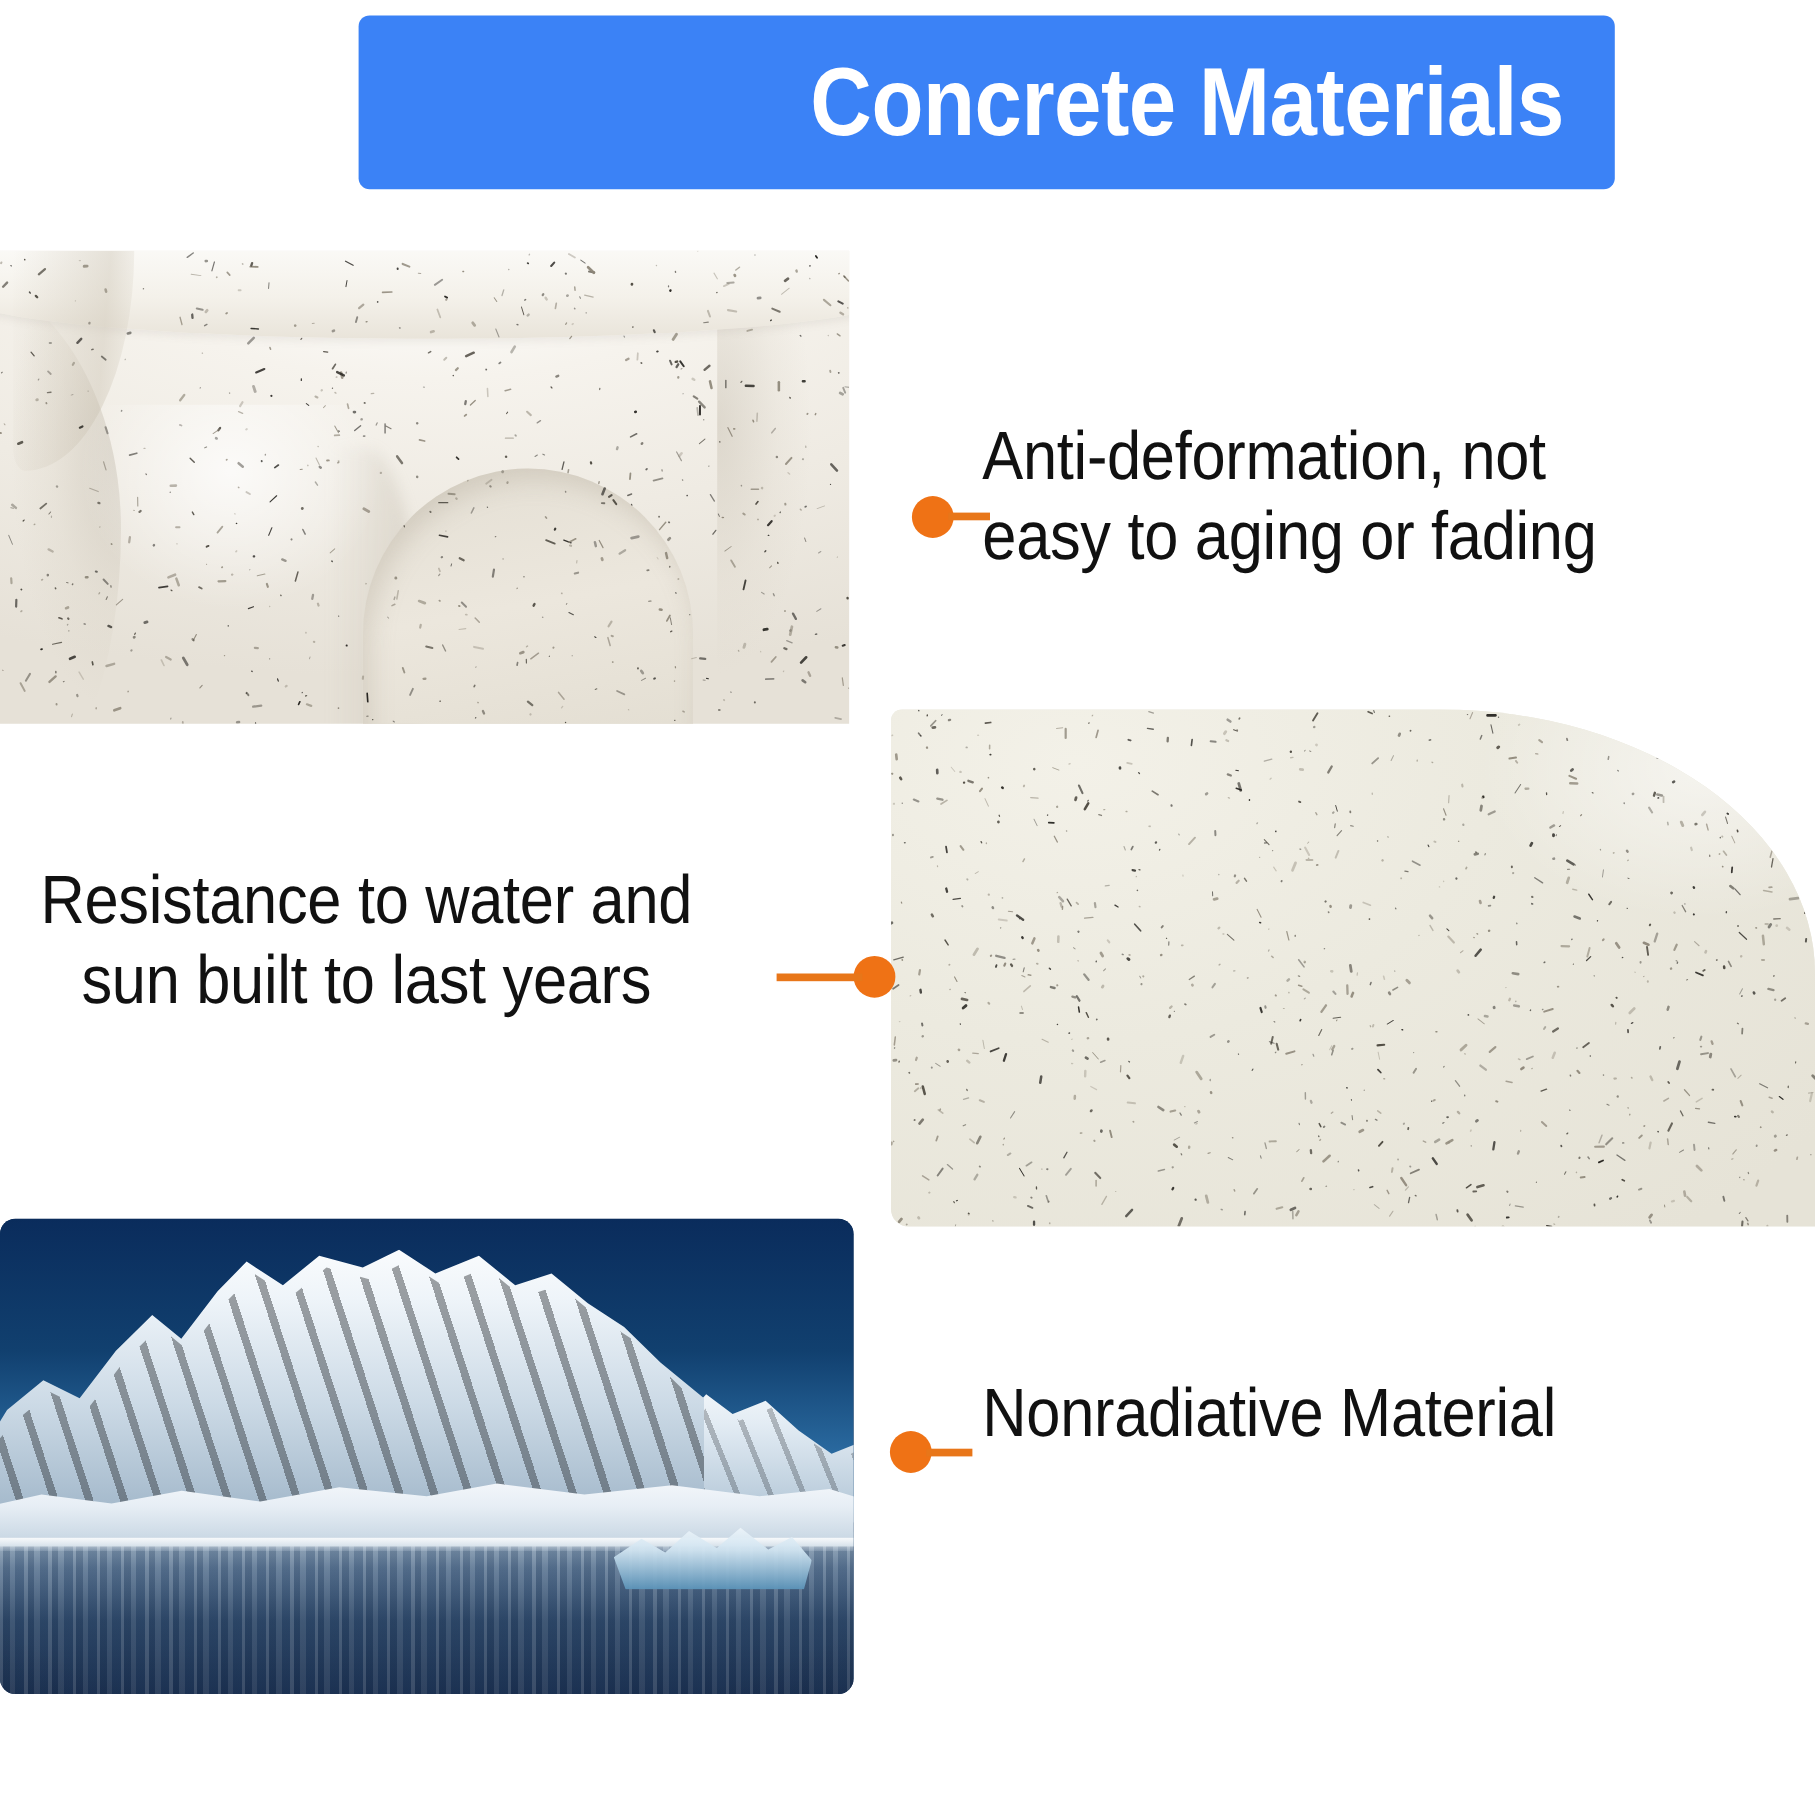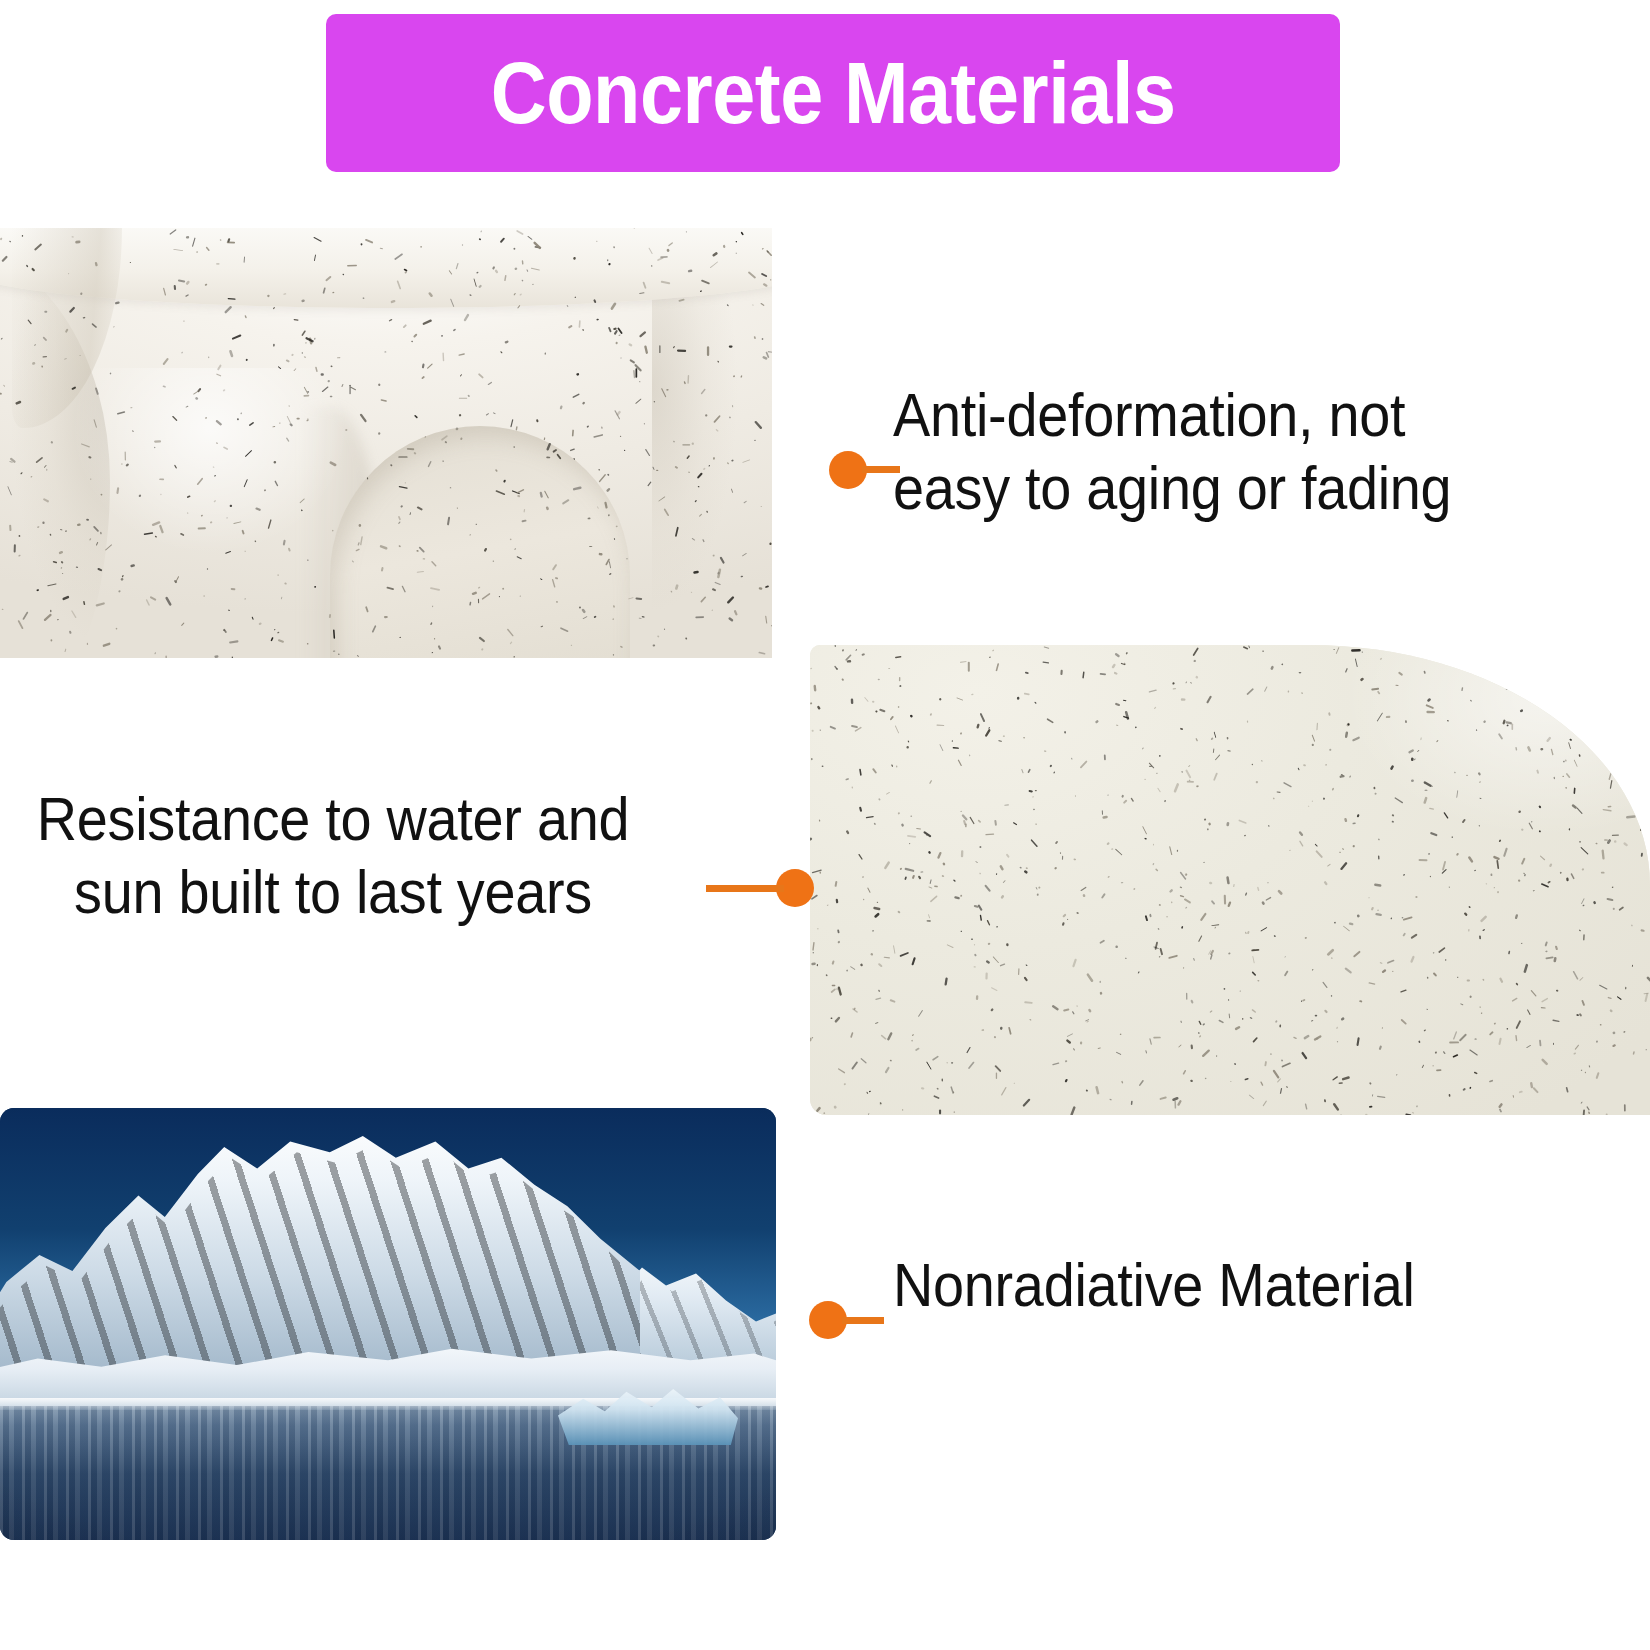--- a/index.html
+++ b/index.html
@@ -14,27 +14,27 @@
     overflow: hidden;
     font-family: "Liberation Sans", sans-serif;
     -webkit-font-smoothing: antialiased;
   }
 
   
   .header-banner {
     position: absolute;
     left: 326px;
     top: 14px;
-    width: 1014px;
+    width: 1142px;
     height: 158px;
-    background: #d946ef;
+    background: #3b82f6;
     border-radius: 10px;
     display: flex;
     align-items: center;
-    justify-content: center;
+    justify-content: flex-end;
     box-sizing: border-box;
   }
   .header-title {
     color: #ffffff;
     font-family: "Liberation Sans Narrow", "Liberation Sans", sans-serif;
     font-weight: bold;
     font-size: 88px;
     line-height: 1;
     letter-spacing: -0.5px;
     transform: scaleX(0.88);

